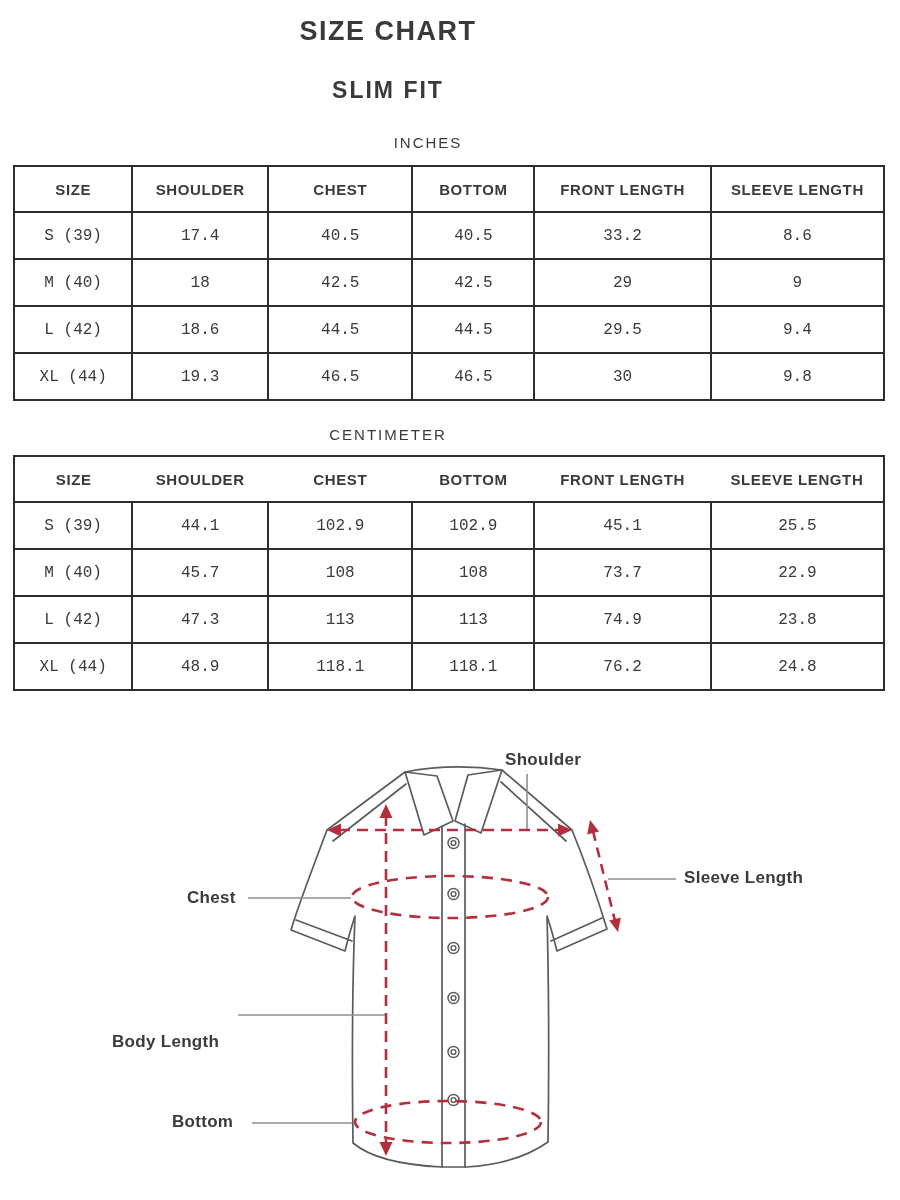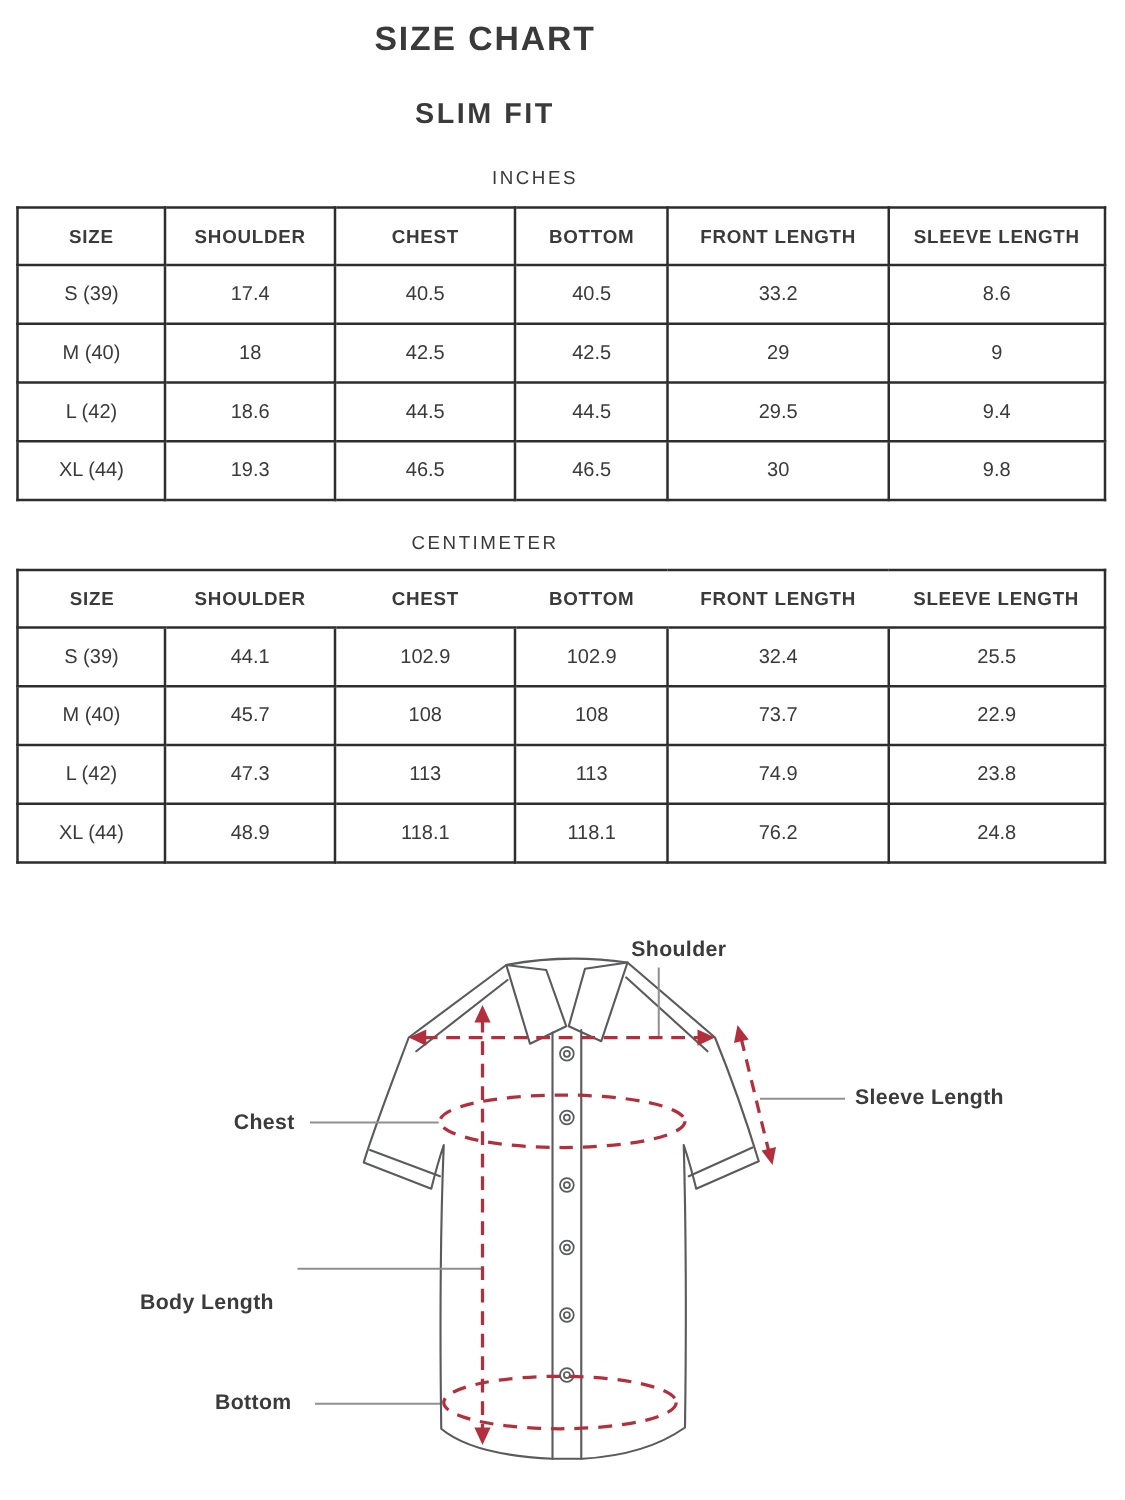--- a/index.html
+++ b/index.html
@@ -27,21 +27,21 @@
   }
   table.size-table, table.size-table th, table.size-table td{
     border:2px solid var(--line);
   }
   table.size-table th{
     height:42px;font-size:15px;font-weight:600;letter-spacing:.6px;
     text-align:center;vertical-align:middle;color:var(--ink);margin-top:20px;
   }
   table.size-table td{
     height:43px;font-size:16px;font-weight:400;text-align:center;
-    vertical-align:middle;color:var(--ink);
+    vertical-align:middle;color:var(--ink);font-family:Liberation Mono, monospace;
   }
   #table-inches{top:165px;}
   #table-cm{top:455px;}
   
   #table-cm th{border-left:none;border-right:none;}
   #table-cm th:first-child{border-left:2px solid var(--line);}
   #table-cm th:last-child{border-right:2px solid var(--line);}
 
   #diagram-svg{position:absolute;left:0;top:0;width:900px;height:1200px;}
   .diagram-label{
@@ -135,21 +135,21 @@
         <th>FRONT LENGTH</th>
         <th>SLEEVE LENGTH</th>
       </tr>
     </thead>
     <tbody>
       <tr>
         <td>S (39)</td>
         <td>44.1</td>
         <td>102.9</td>
         <td>102.9</td>
-        <td>32.4</td>
+        <td>45.1</td>
         <td>25.5</td>
       </tr>
       <tr>
         <td>M (40)</td>
         <td>45.7</td>
         <td>108</td>
         <td>108</td>
         <td>73.7</td>
         <td>22.9</td>
       </tr>

